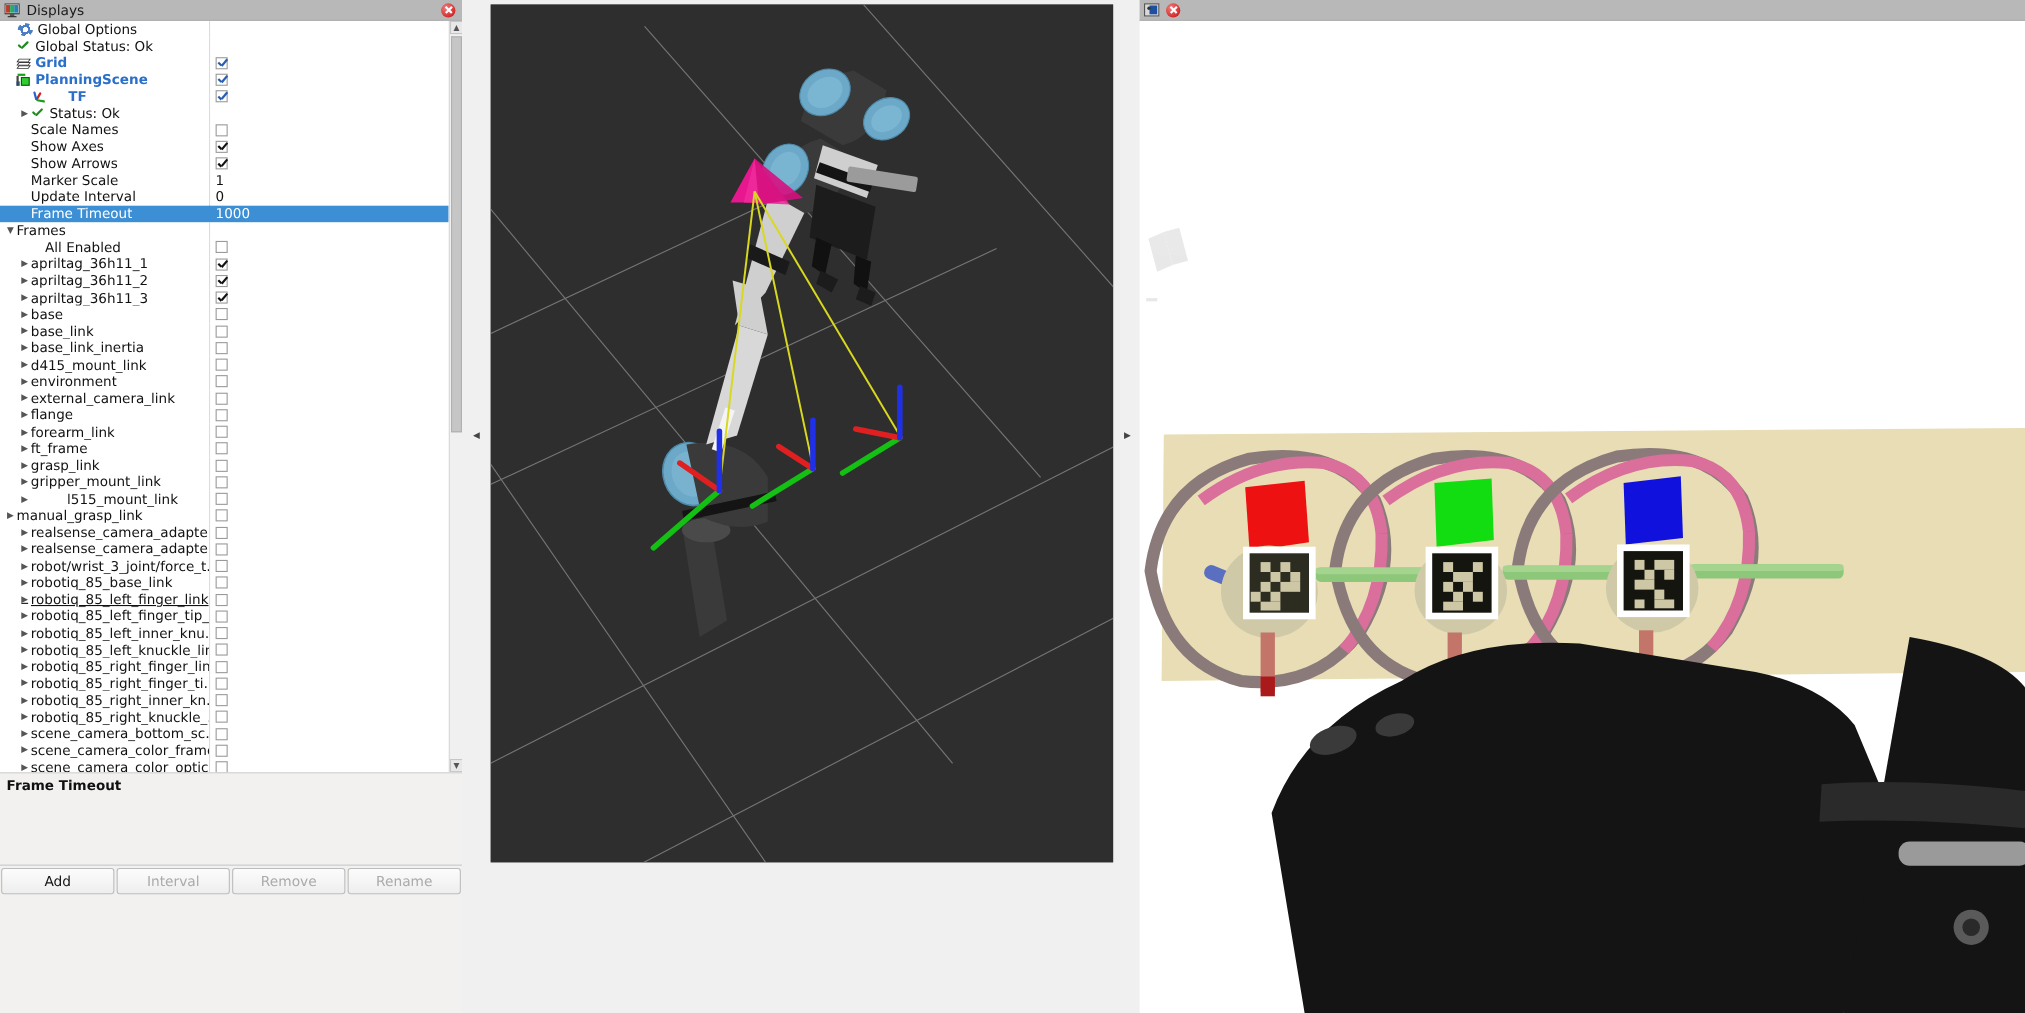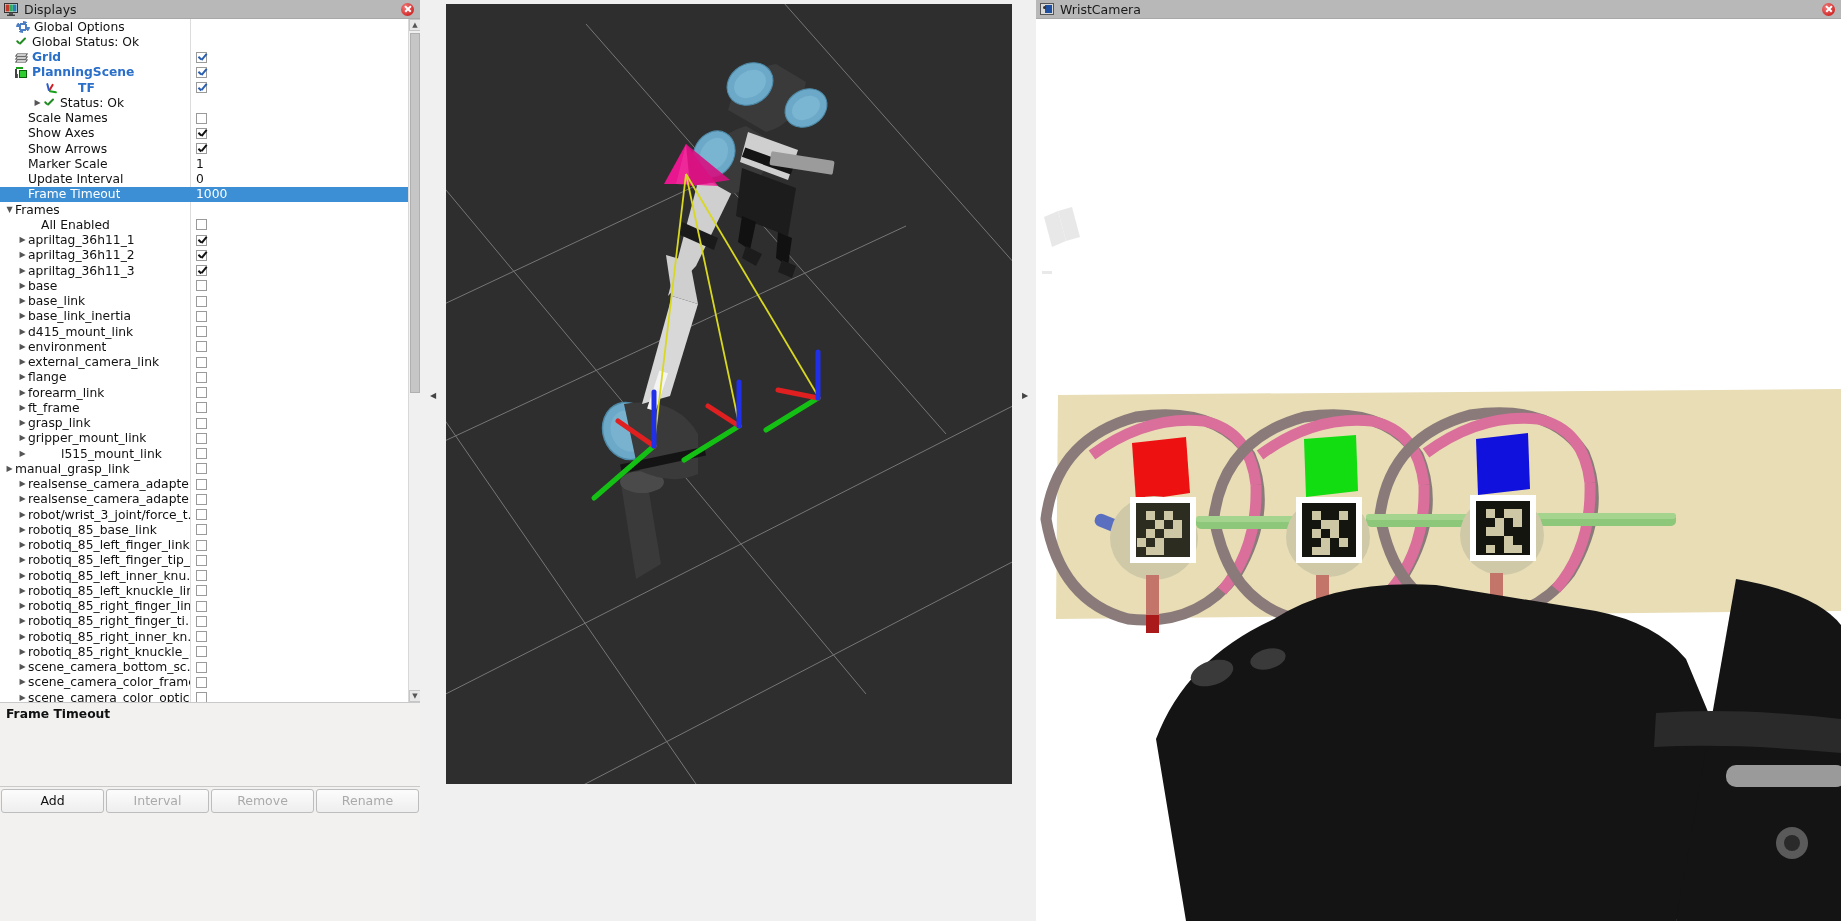--- a/index.html
+++ b/index.html
@@ -252,35 +252,35 @@
                 <i></i>
                 <i></i>
               </span>
               <span class="lbl bold-blue">PlanningScene</span>
             </div>
             <div class="valcell">
               <span class="cb on"></span>
             </div>
           </div>
           <div class="row">
-            <div class="namecell" style="padding-left: 20px; gap: 15px;">
+            <div class="namecell" style="padding-left: 4px; gap: 15px;">
               <span class="arrow none"></span>
               <span class="ticon ic-tf">
                 <i></i>
                 <i></i>
                 <i></i>
               </span>
               <span class="lbl bold-blue">TF</span>
             </div>
             <div class="valcell">
               <span class="cb on"></span>
             </div>
           </div>
           <div class="row">
-            <div class="namecell" style="padding-left: 32px;">
+            <div class="namecell" style="padding-left: 17px;">
               <span class="arrow closed"></span>
               <span class="ticon ic-check"></span>
               <span class="lbl">Status: Ok</span>
             </div>
             <div class="valcell"></div>
           </div>
           <div class="row">
             <div class="namecell" style="padding-left: 17px;">
               <span class="arrow none"></span>
               <span class="lbl">Scale Names</span>
@@ -524,21 +524,21 @@
           <div class="row">
             <div class="namecell" style="padding-left: 17px;">
               <span class="arrow closed"></span>
               <span class="lbl">robotiq_85_base_link</span>
             </div>
             <div class="valcell">
               <span class="cb"></span>
             </div>
           </div>
           <div class="row">
-            <div class="namecell" style="padding-left: 17px;">
+            <div class="namecell" style="padding-left: 17px; text-decoration: underline;">
               <span class="arrow closed"></span>
               <span class="lbl">robotiq_85_left_finger_link</span>
             </div>
             <div class="valcell">
               <span class="cb"></span>
             </div>
           </div>
           <div class="row">
             <div class="namecell" style="padding-left: 17px;">
               <span class="arrow closed"></span>
@@ -740,21 +740,20 @@
       </g>
     </svg>
   </div>
 
   <div class="collapse-handle" style="left:428px; top:382px;">◀</div>
   <div class="collapse-handle" style="left:1020px; top:382px;">▶</div>
 
   <div id="cam-dock">
     <div class="dock-title">
       <span class="cam-icon"></span>
-      <span class="title-text">WristCamera</span>
       <span class="close-btn"></span>
     </div>
 
     <div id="cam-view">
       <svg width="805" height="902" viewBox="0 0 805 902" preserveAspectRatio="none">
         <rect x="0" y="0" width="805" height="902" fill="#ffffff"></rect>
 
         <g opacity="0.22" fill="#999">
           <path d="M8 198 L22 192 L30 222 L16 228 Z"></path>
           <path d="M22 192 L36 188 L44 218 L30 222 Z"></path>

